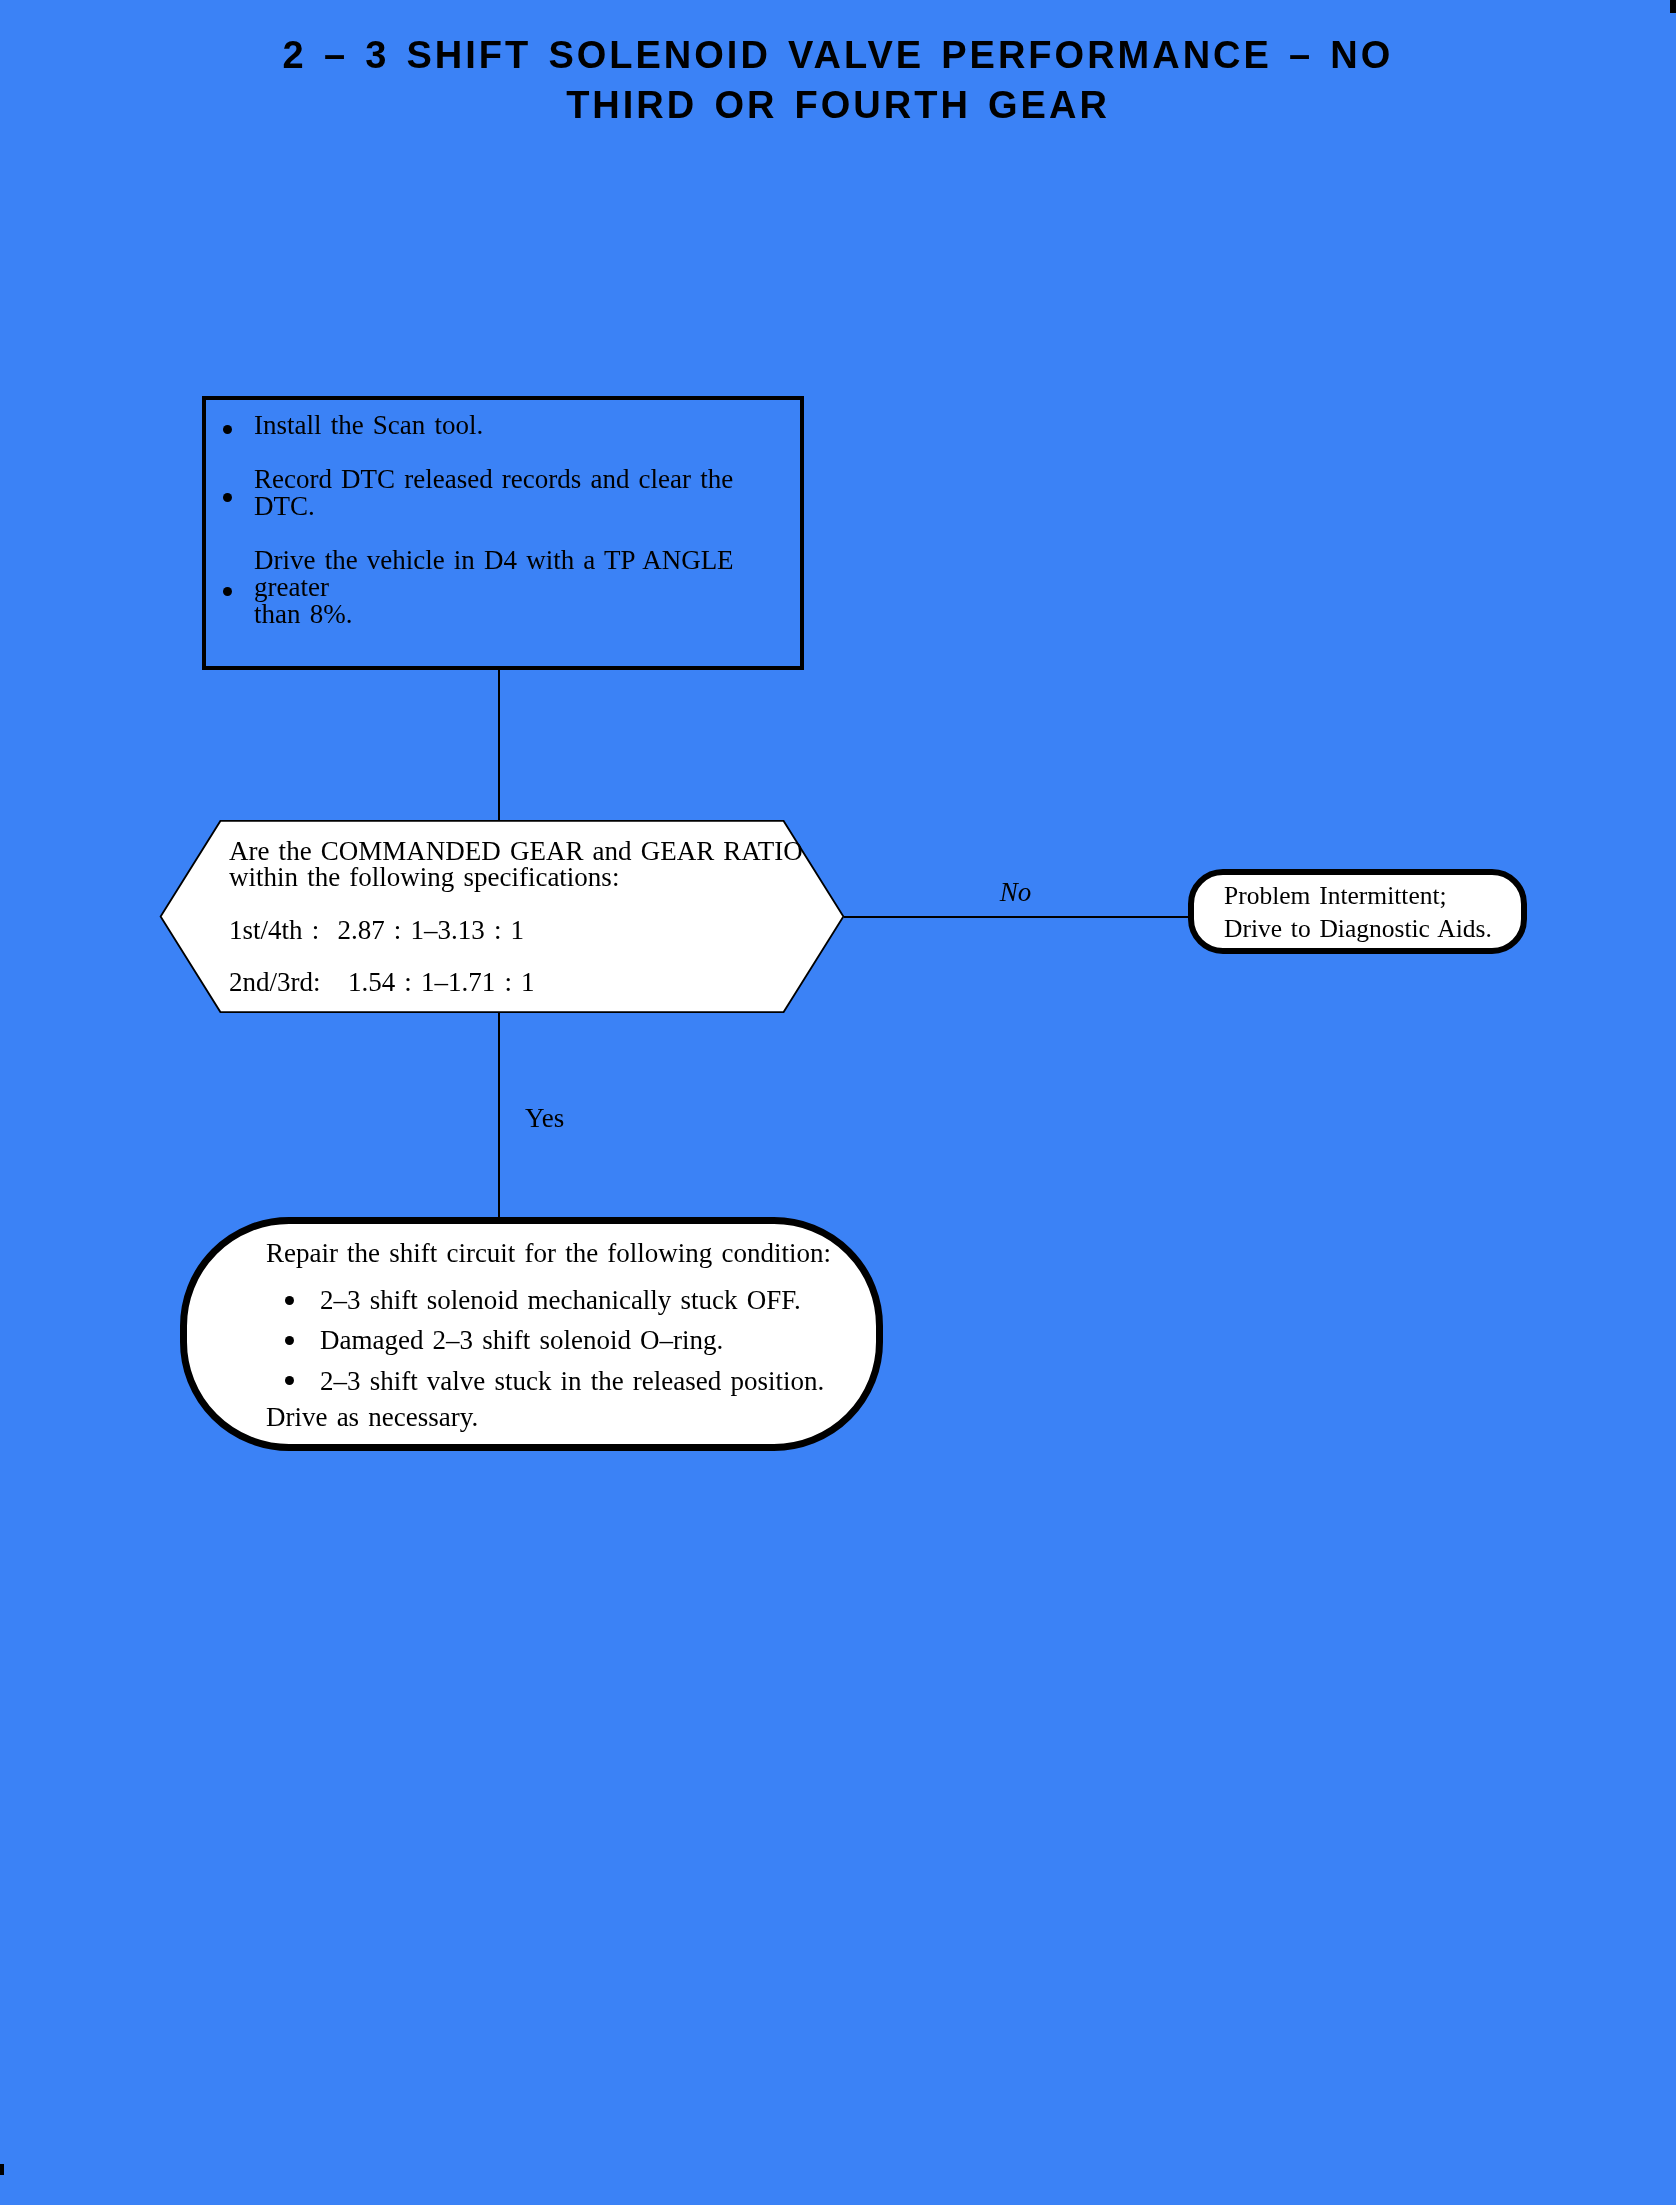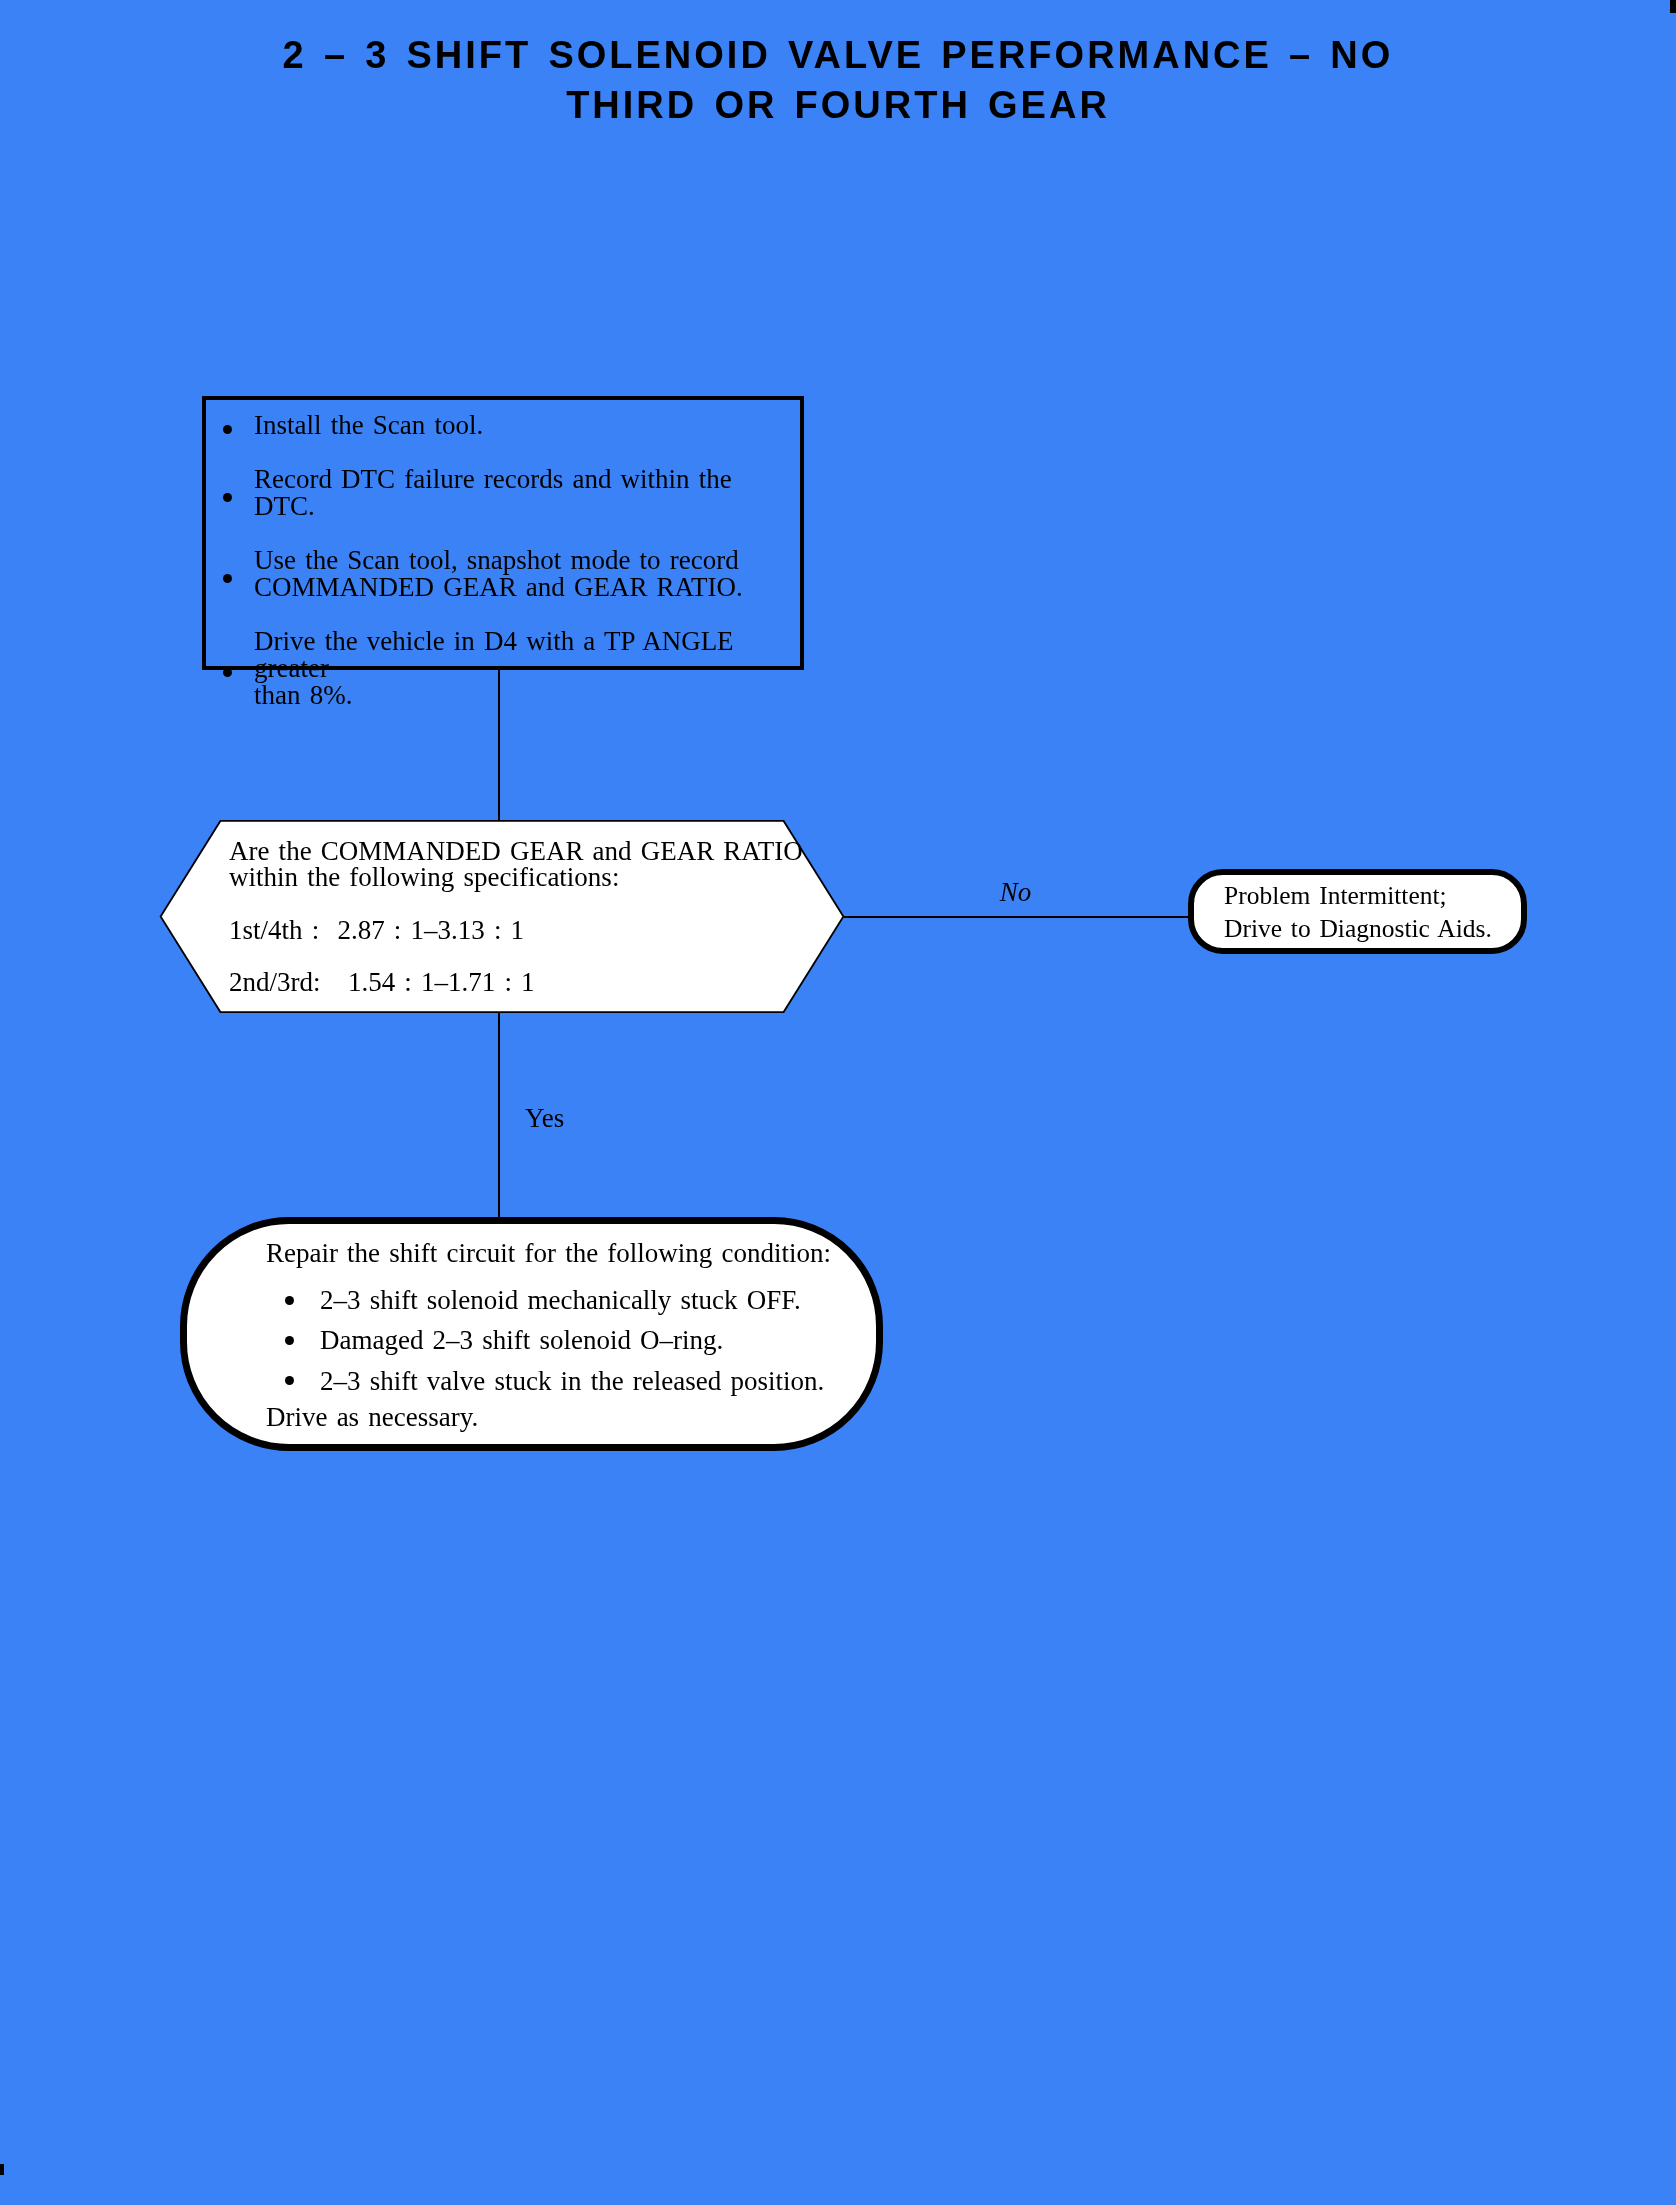--- a/index.html
+++ b/index.html
@@ -55,26 +55,21 @@
     <div>THIRD OR FOURTH GEAR</div>
   </div>
 
   <div class="abs step-box">
     <div class="b-item">
       <span class="dot"></span>
       <span class="txt">Install the Scan tool.</span>
     </div>
     <div class="b-item">
       <span class="dot"></span>
-      <span class="txt">Record DTC failure records and within the DTC.</span>
-    </div>
-    <div class="b-item">
-      <span class="dot"></span>
-      <span class="txt">Use the Scan tool, snapshot mode to record
-COMMANDED GEAR and GEAR RATIO.</span>
+      <span class="txt">Record DTC released records and clear the DTC.</span>
     </div>
     <div class="b-item">
       <span class="dot"></span>
       <span class="txt">Drive the vehicle in D4 with a TP ANGLE greater
 than 8%.</span>
     </div>
   </div>
 
   <div class="abs line" style="left:498px;top:670px;width:1.8px;height:152px;"></div>
 

